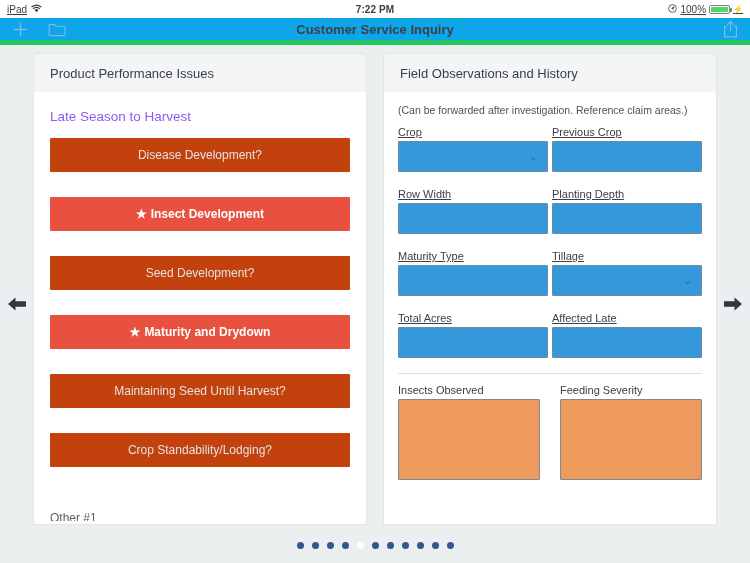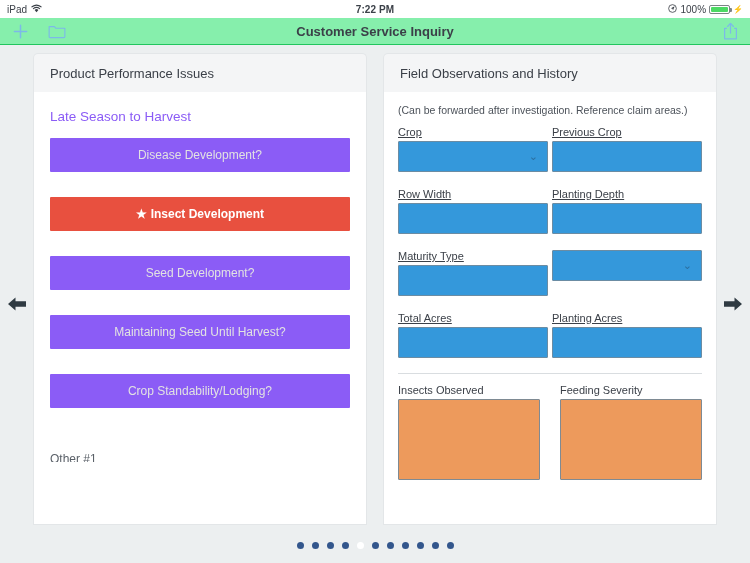--- a/index.html
+++ b/index.html
@@ -20,20 +20,21 @@
   
   .status-bar {
     height: 18px;
     background: #ffffff;
     display: flex;
     align-items: center;
     padding: 0 7px;
     font-size: 10px;
     color: #3b4048;
     position: relative;
+    text-decoration: underline;
   }
   .status-left { display: flex; align-items: center; gap: 4px; }
   .status-center {
     position: absolute;
     left: 0; right: 0;
     text-align: center;
     font-size: 10px;
     font-weight: 600;
     letter-spacing: .1px;
   }
@@ -66,26 +67,26 @@
     left: 1px; top: 1px; bottom: 1px;
     width: calc(100% - 2px);
     background: #4cd964;
     border-radius: 1px;
   }
   .bolt { font-size: 8px; color: #3b4048; }
 
   
   .nav-bar {
     height: 27px;
-    background: #86efac;
+    background: #0ea5e9;
     display: flex;
     align-items: center;
     padding: 0 10px;
     position: relative;
-    border-bottom: 1px solid #22c55e;
+    border-bottom: 5px solid #22c55e;
   }
   .nav-left { display: flex; align-items: center; gap: 17px; z-index: 2; }
   .nav-icon {
     width: 20px; height: 20px;
     display: flex; align-items: center; justify-content: center;
     color: #7cb9e8;
     cursor: pointer;
   }
   .nav-title {
     position: absolute;
@@ -167,21 +168,21 @@
     margin: 0 16px 25px 16px;
     padding: 10px 8px;
     text-align: center;
     font-size: 12px;
     border-radius: 1px;
     cursor: pointer;
     color: #ffffff;
     border: none;
     font-family: "Liberation Sans", sans-serif;
   }
-  .issue-btn.gray  { background: #8b5cf6; color: #e2e2e2; }
+  .issue-btn.gray  { background: #c2410c; color: #e2e2e2; }
   .issue-btn.red   { background: #e8503f; color: #ffffff; font-weight: 700; }
   .star { margin-right: 4px; }
 
   .issue-partial {
     font-size: 12px;
     color: #5a6068;
     padding: 0 16px;
     height: 10px;
     overflow: hidden;
     line-height: 14px;
@@ -354,20 +355,23 @@
         </button>
 
         <button class="issue-btn red">
           <span class="star">★</span><span>Insect Development</span>
         </button>
 
         <button class="issue-btn gray">
           <span>Seed Development?</span>
         </button>
 
+        <button class="issue-btn red">
+          <span class="star">★</span><span>Maturity and Drydown</span>
+        </button>
 
         <button class="issue-btn gray">
           <span>Maintaining Seed Until Harvest?</span>
         </button>
 
         <button class="issue-btn gray">
           <span>Crop Standability/Lodging?</span>
         </button>
 
         <div class="issue-partial">Other #1</div>
@@ -403,32 +407,33 @@
             <span class="field-label">Planting Depth</span>
             <div class="field-input"></div>
           </div>
 
           <div class="field">
             <span class="field-label">Maturity Type</span>
             <div class="field-input"></div>
           </div>
 
           <div class="field">
+            <span class="field-label">Tillage</span>
             <div class="field-input">
               <span class="chevron">⌄</span>
             </div>
           </div>
 
           <div class="field">
             <span class="field-label">Total Acres</span>
             <div class="field-input"></div>
           </div>
 
           <div class="field">
-            <span class="field-label">Planting Acres</span>
+            <span class="field-label">Affected Late</span>
             <div class="field-input"></div>
           </div>
 
         </div>
 
         <div class="divider"></div>
 
         <div class="textarea-grid">
           <div class="field">
             <span class="field-label">Insects Observed</span>

